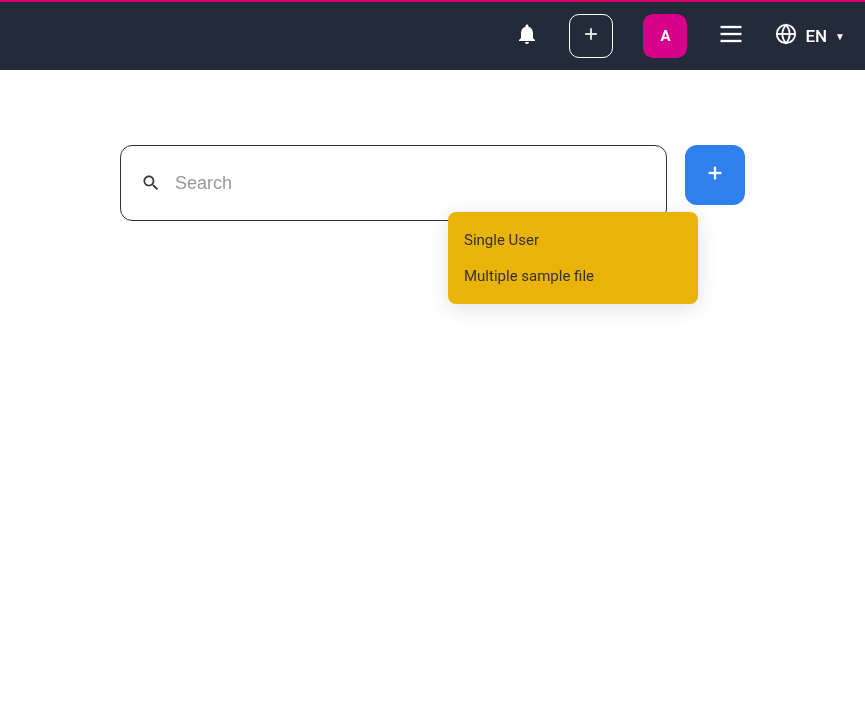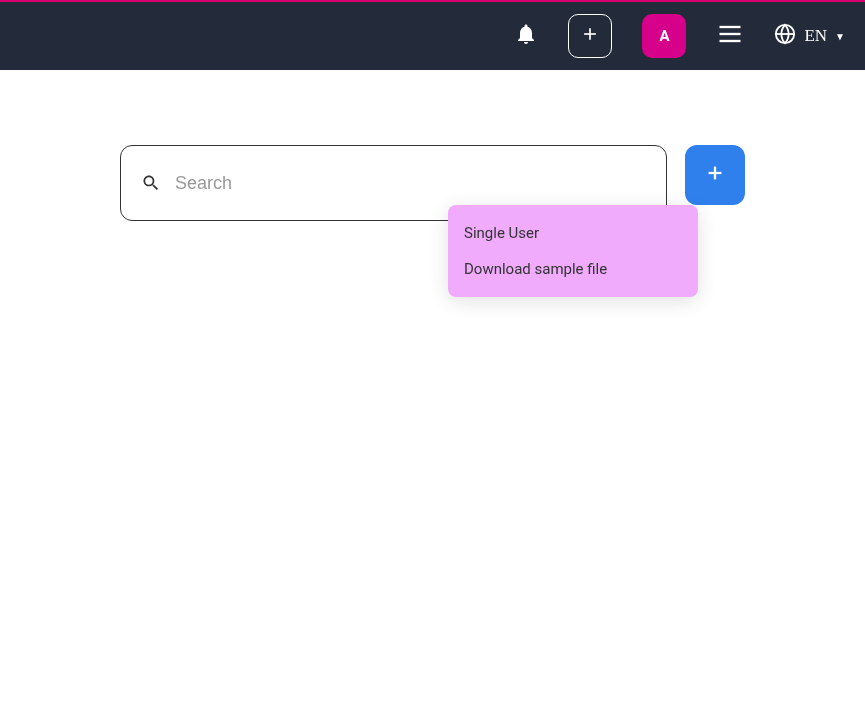--- a/index.html
+++ b/index.html
@@ -69,21 +69,20 @@
     .header-lang {
       display: flex;
       align-items: center;
       gap: 8px;
       color: #fff;
       cursor: pointer;
     }
     .header-lang-text {
       font-size: 17px;
       font-weight: 500;
-      font-family: Liberation Serif, serif;
     }
     .header-lang-caret {
       font-size: 10px;
     }
     .main {
       padding: 75px 120px 0 120px;
       position: relative;
     }
     .search-row {
       display: flex;
@@ -123,24 +122,24 @@
       background: #2f80ed;
       display: flex;
       align-items: center;
       justify-content: center;
       color: #fff;
       cursor: pointer;
       position: relative;
     }
     .dropdown {
       position: absolute;
-      top: 135px;
+      top: 142px;
       left: 448px;
       width: 250px;
-      background: #f0abfc;
+      background: #eab308;
       border-radius: 8px;
       box-shadow: 0 4px 20px rgba(0,0,0,0.12);
       padding: 10px 0;
     }
     .dropdown-item {
       padding: 9px 16px;
       font-size: 15px;
       color: #333;
       cursor: pointer;
     }
@@ -206,15 +205,15 @@
         <svg width="22" height="22" viewBox="0 0 24 24" fill="none" stroke="currentColor" stroke-width="2.5">
           <line x1="12" y1="5" x2="12" y2="19"></line>
           <line x1="5" y1="12" x2="19" y2="12"></line>
         </svg>
       </span>
     </div>
   </div>
 
   <div class="dropdown">
     <div class="dropdown-item">Single User</div>
-    <div class="dropdown-item">Download sample file</div>
+    <div class="dropdown-item">Multiple sample file</div>
   </div>
 </div>
 
 </body></html>

